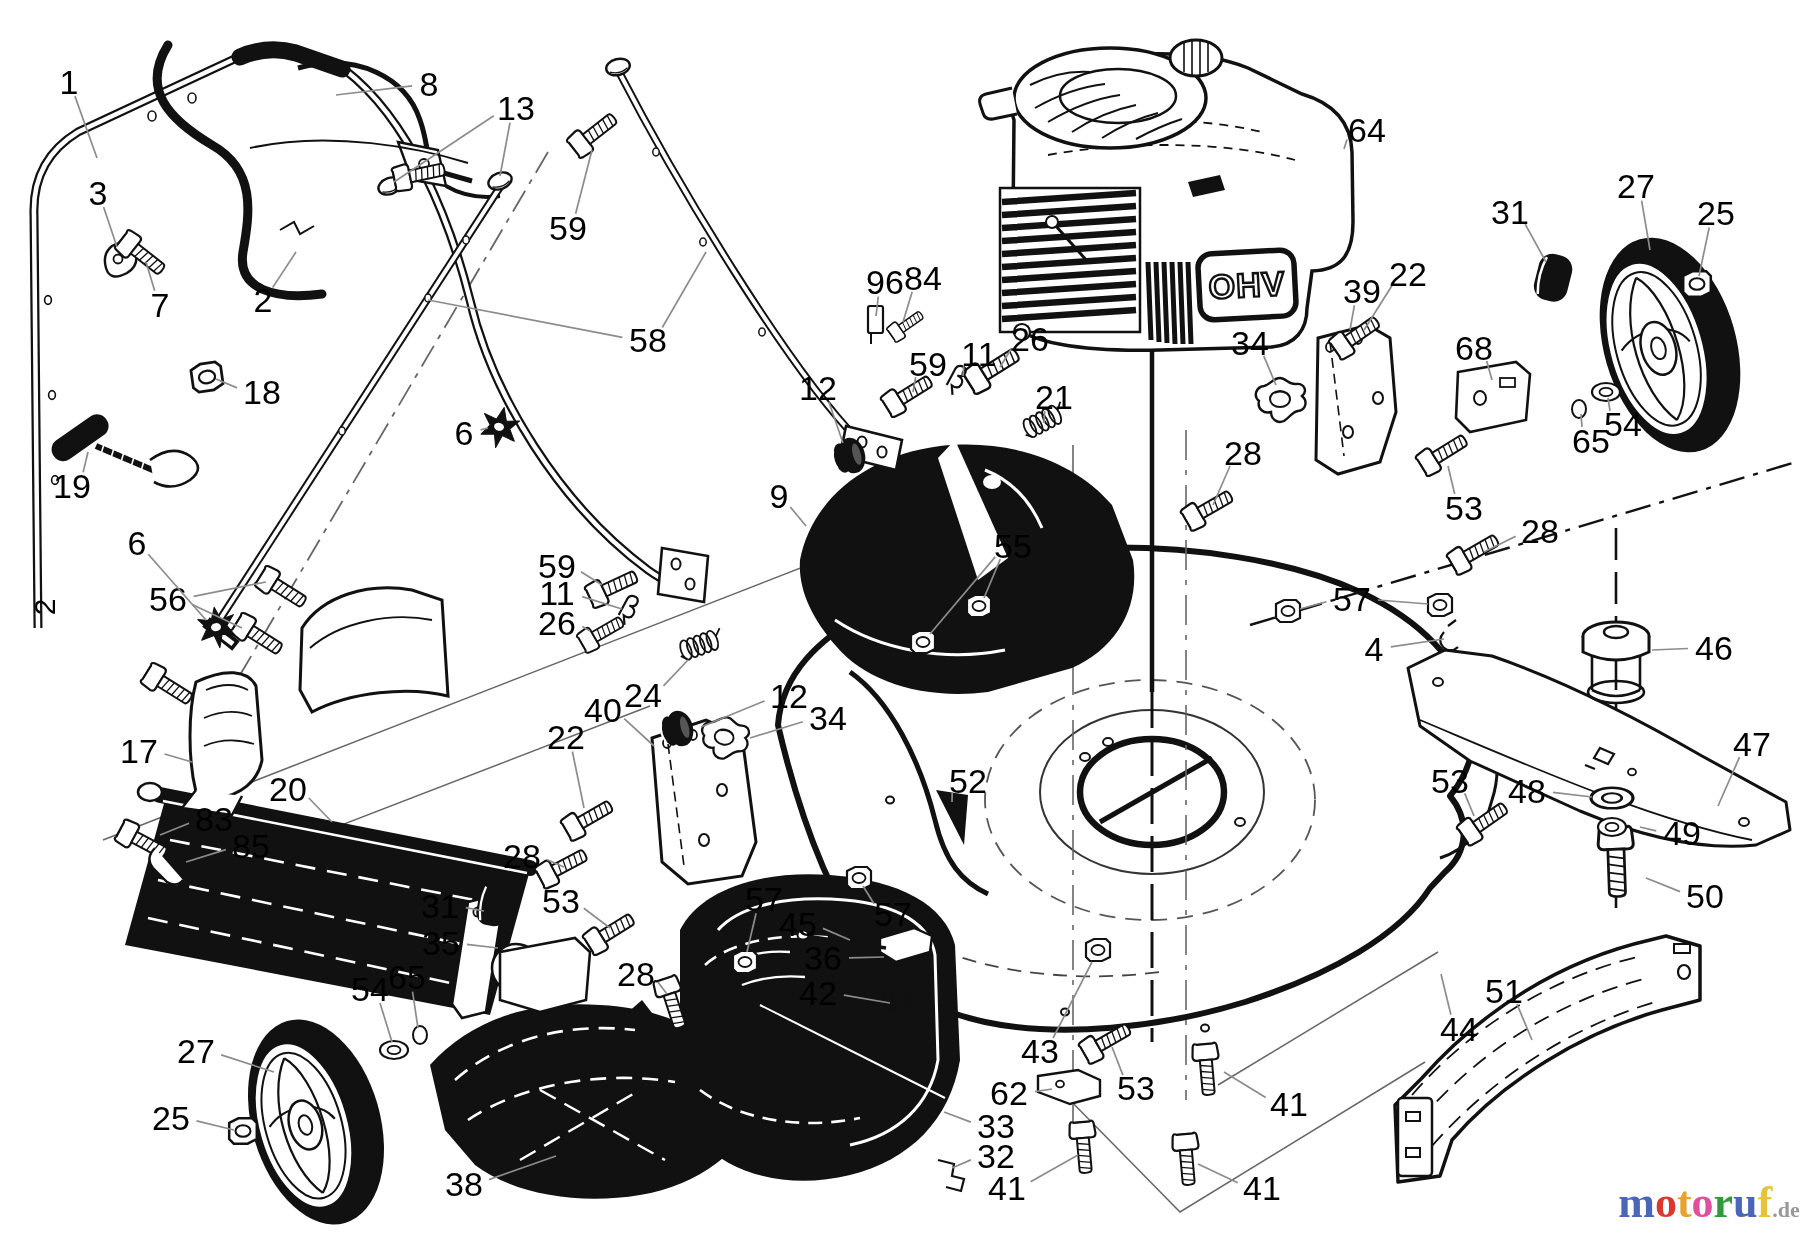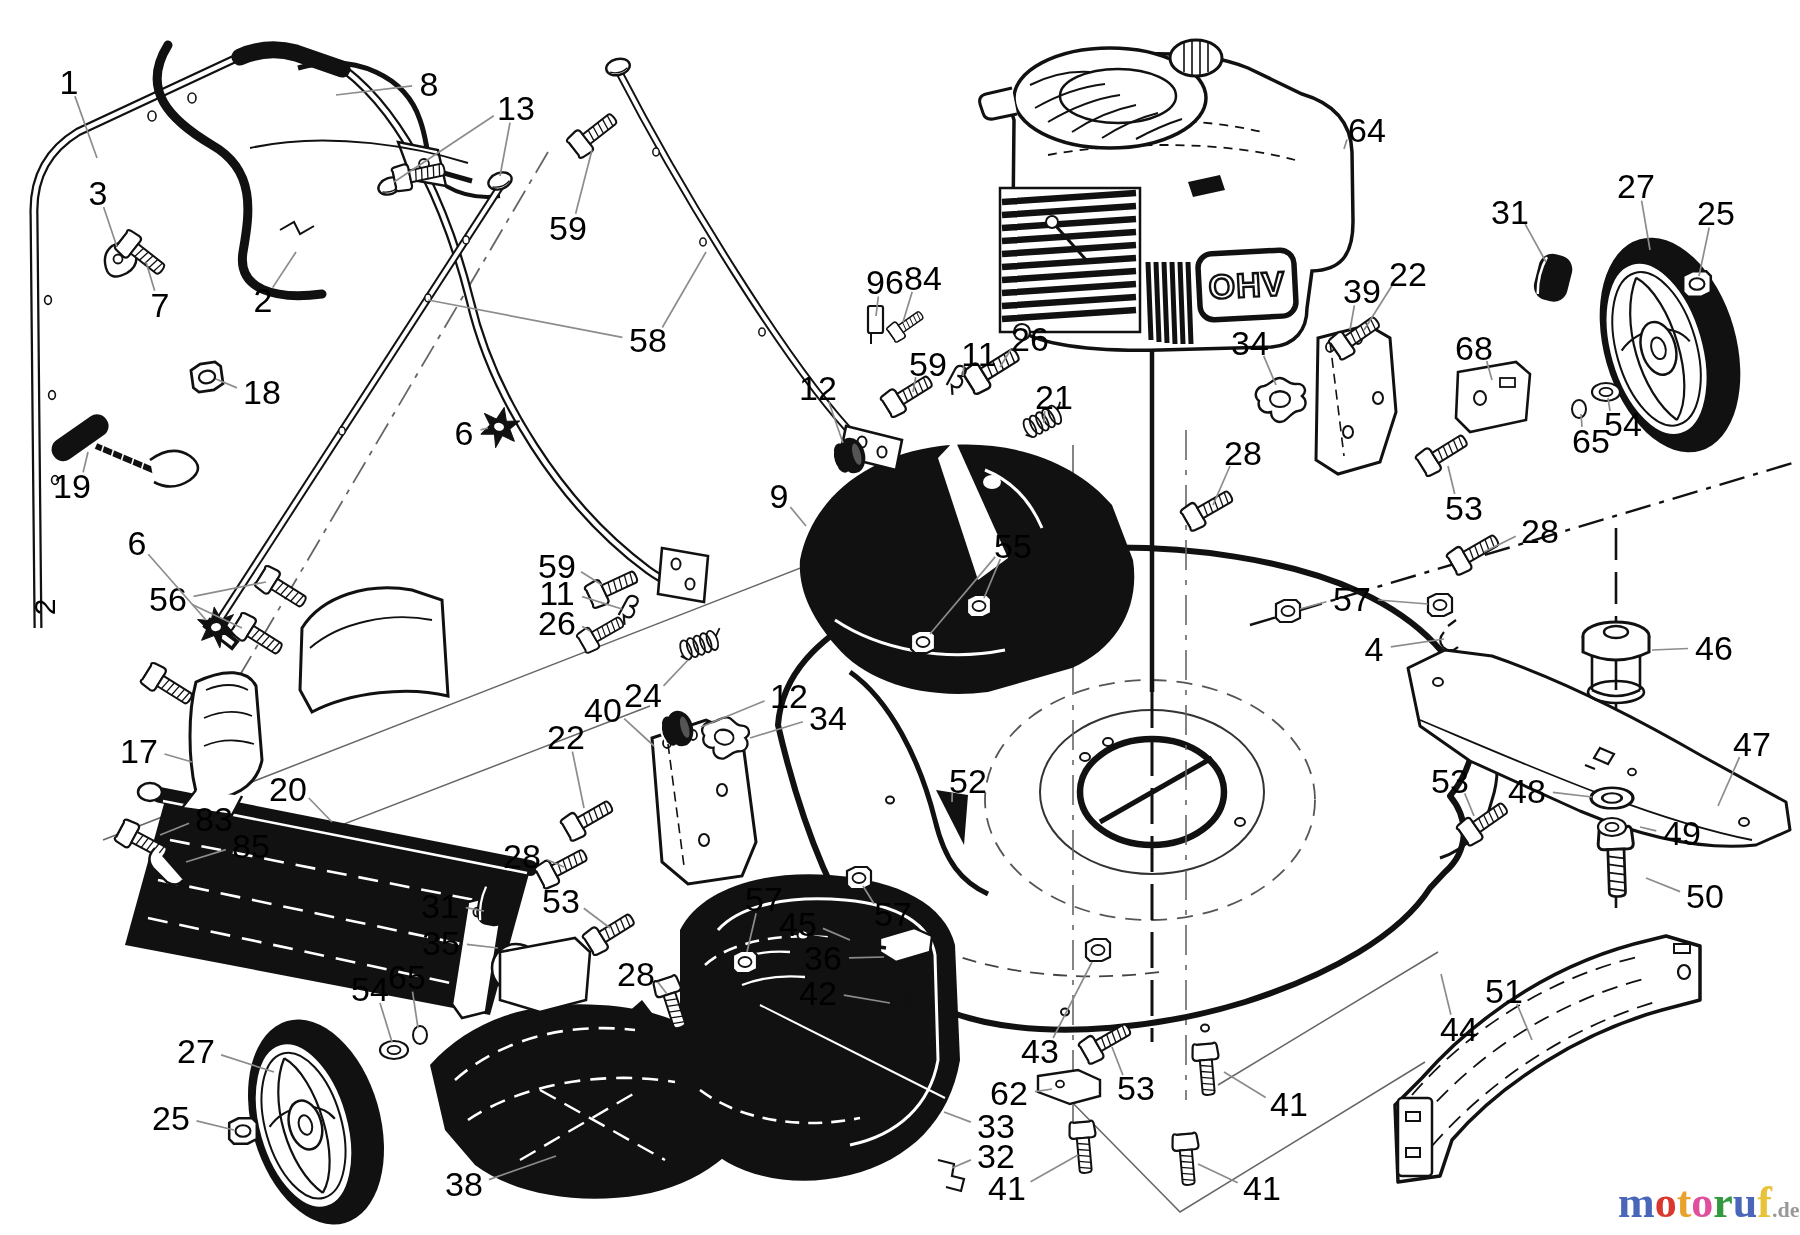--- a/index.html
+++ b/index.html
@@ -6,21 +6,21 @@
   body{width:1800px;height:1235px;position:relative;overflow:hidden;
        font-family:"Liberation Sans",sans-serif;}
   svg{display:block;position:absolute;left:0;top:0;}
   .part-label{font-family:"Liberation Sans",sans-serif;font-size:34px;fill:#000;text-anchor:middle;}
   .page-num{font-family:"Liberation Sans",sans-serif;font-size:30px;fill:#000;text-anchor:middle;}
   .leader{stroke:#8c8c8c;stroke-width:1.7;fill:none;}
   .ohv-text{font-family:"Liberation Sans",sans-serif;font-size:34px;font-weight:800;
             fill:#fff;stroke:#111;stroke-width:2.4px;letter-spacing:1px;text-anchor:middle;}
   .logo{position:absolute;left:1618px;top:1178px;width:182px;height:55px;
         font-family:"Liberation Serif",serif;font-weight:bold;font-size:44px;
-        white-space:nowrap;line-height:50px;text-align:left;}
+        white-space:nowrap;line-height:50px;text-align:center;}
   .logo .lt{display:inline-block;}
   .logo-suffix{font-size:22px;font-weight:bold;}
 </style>
 </head>
 <body>
 
 <svg id="diagram-svg" width="1800" height="1235" viewBox="0 0 1800 1235">
 
   <defs>
     <g id="sym-bolt">

